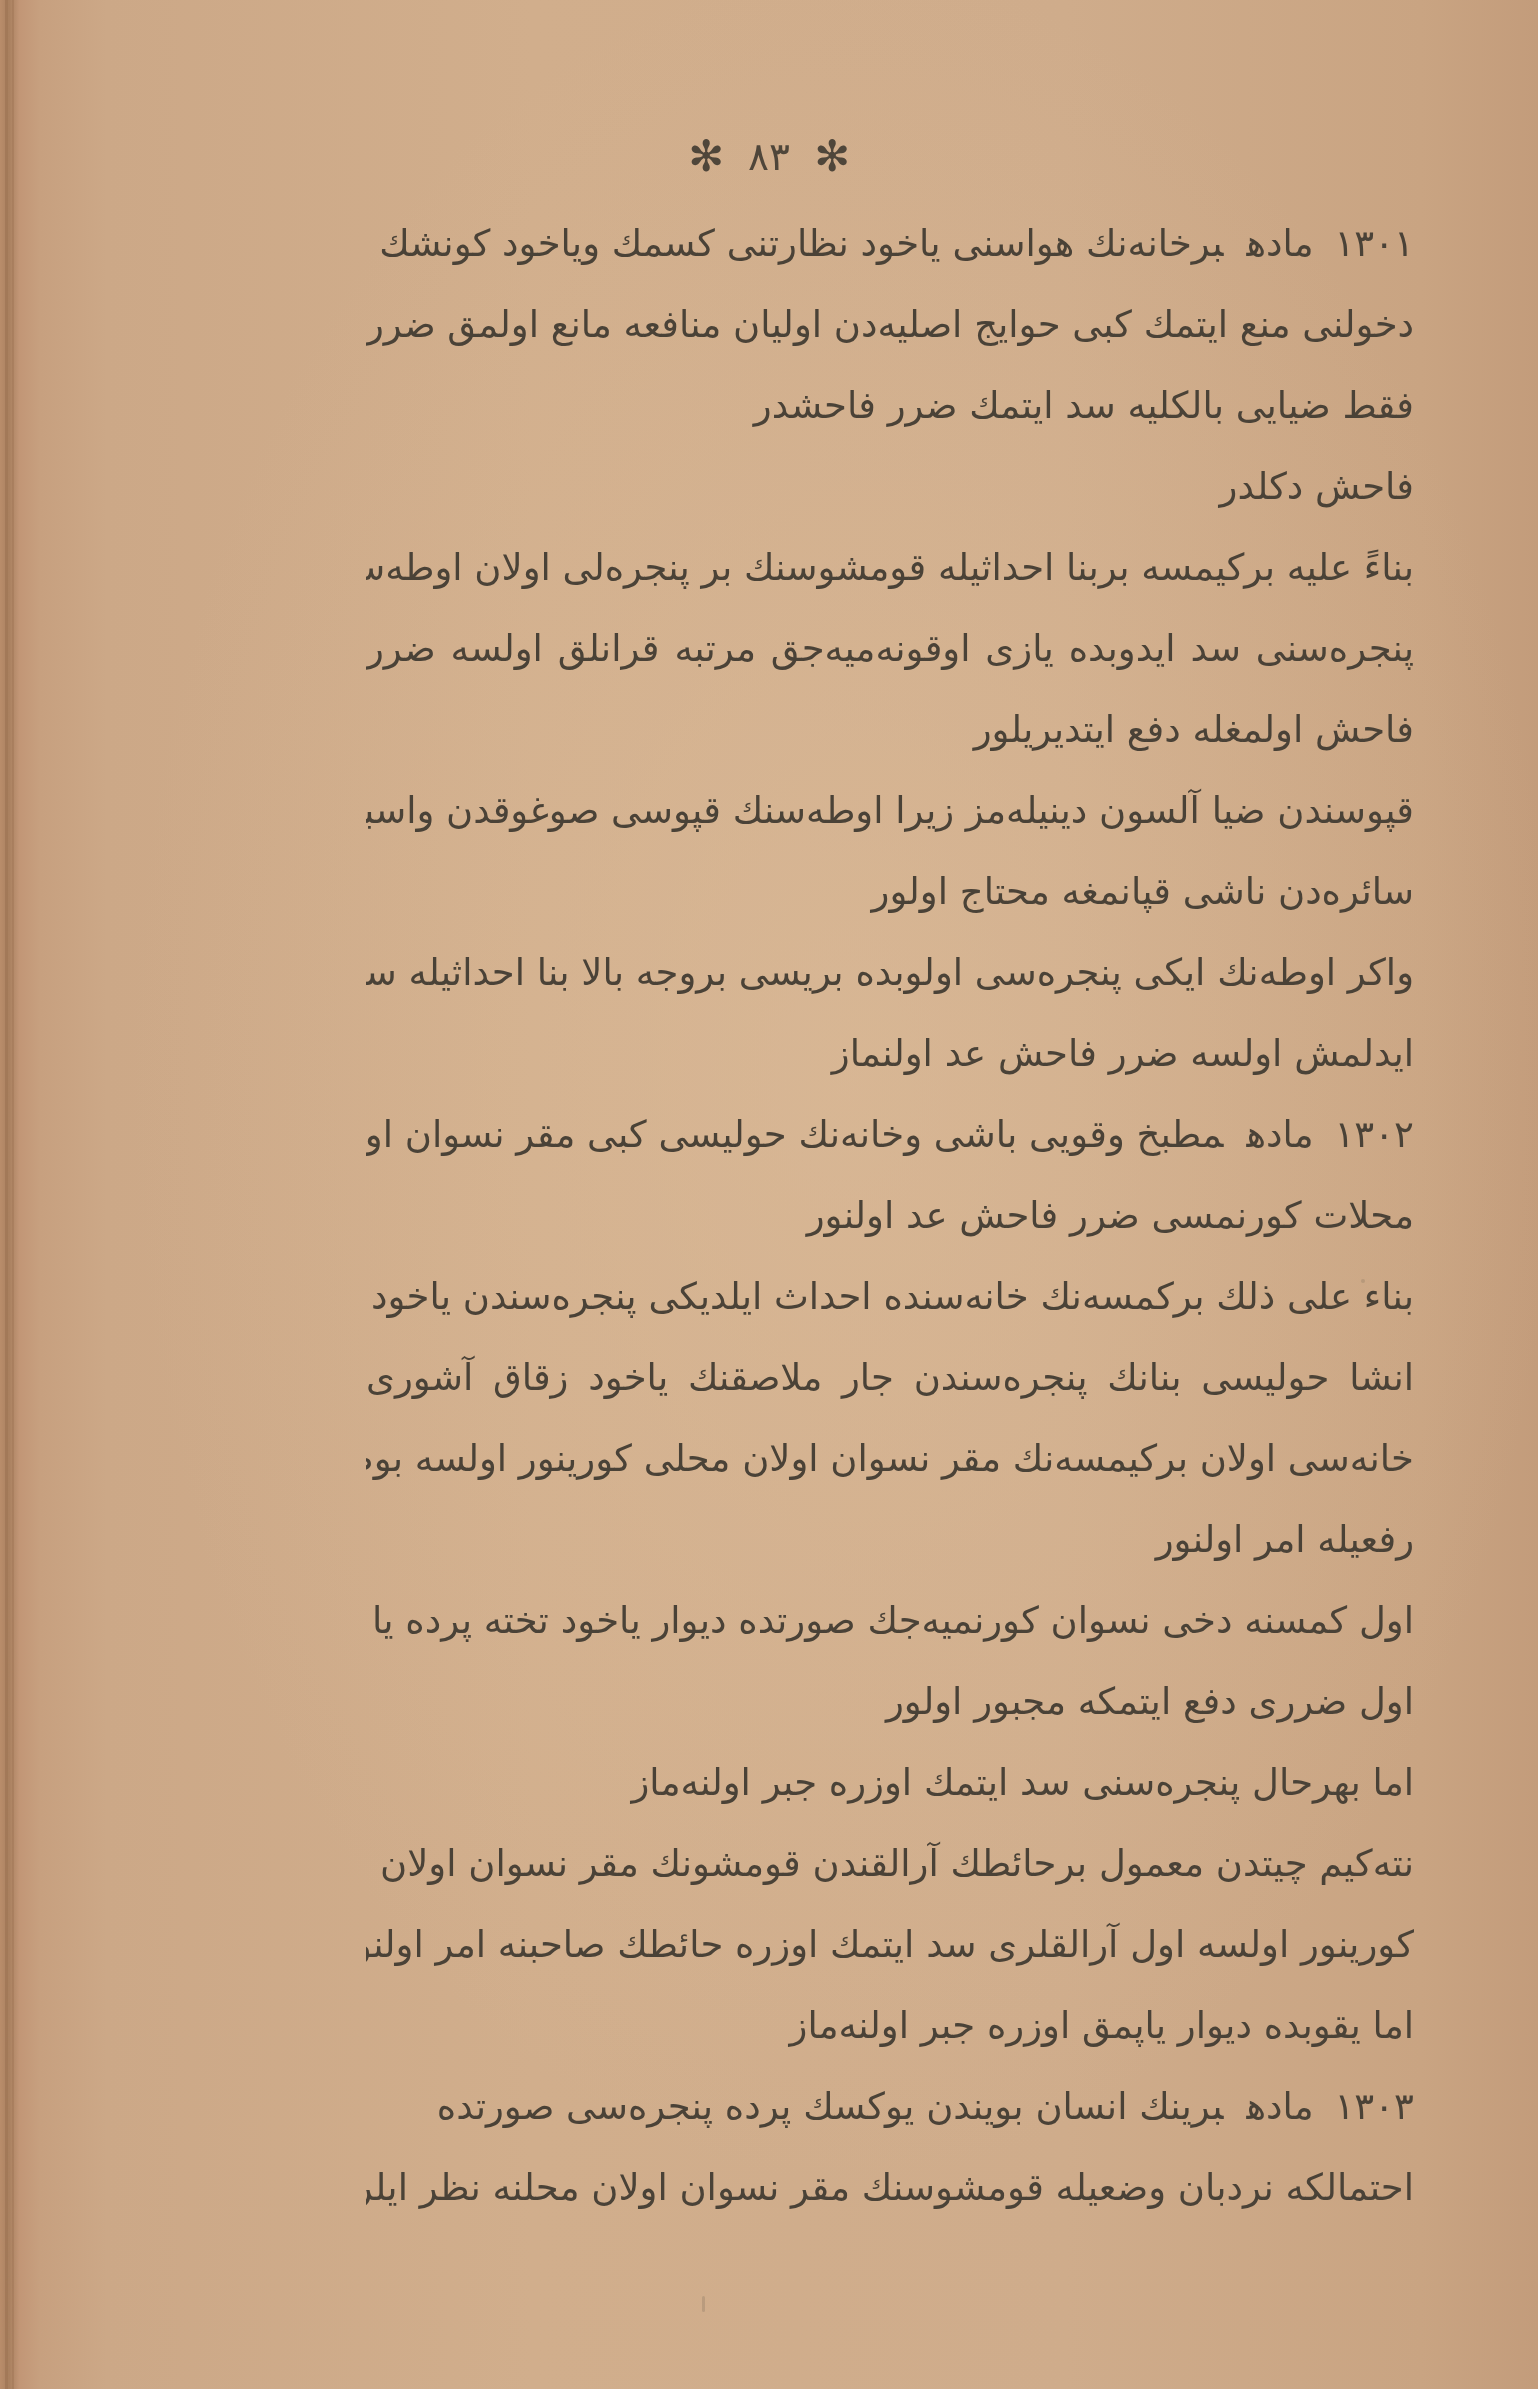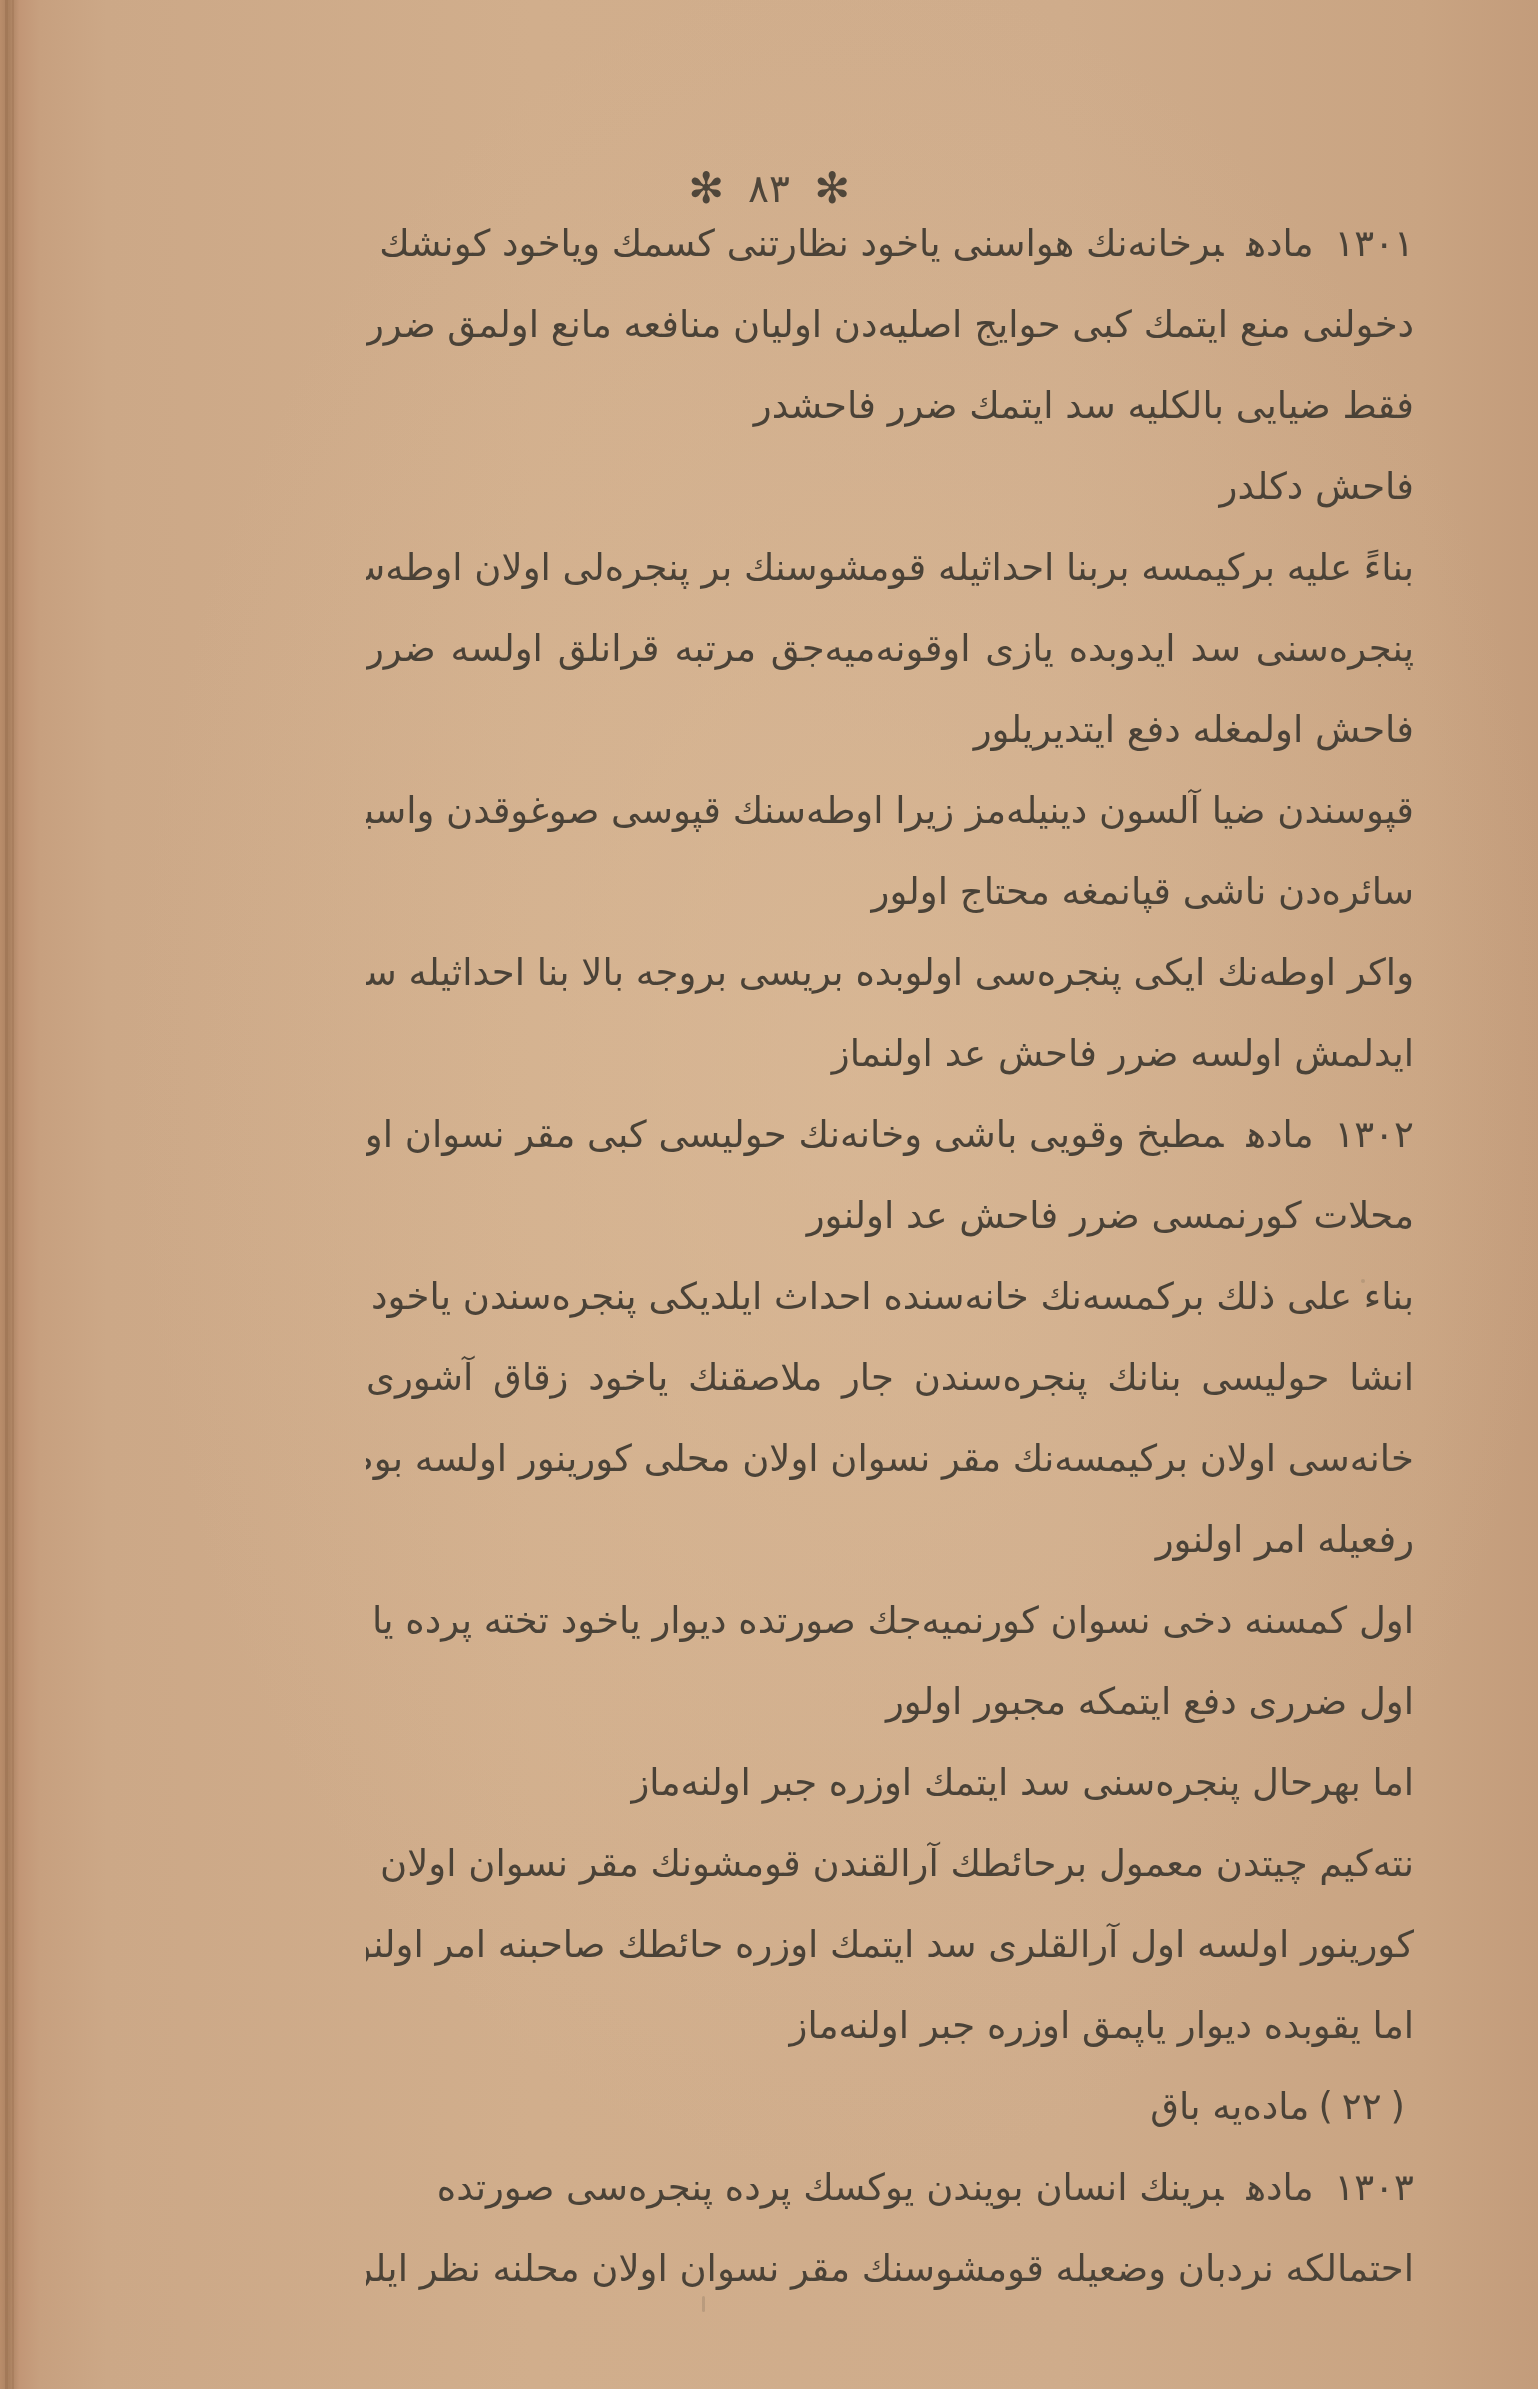--- a/index.html
+++ b/index.html
@@ -22,21 +22,20 @@
     .binding-line {
       position: absolute; left: 5.3px; top: 0; width: 2.7px; height: 2389px;
       background: #9f7656; opacity: 0.75;
     }
     .binding-line.b2 { left: 12.4px; width: 1.8px; opacity: 0.5; }
     .header {
       position: absolute;
       top: 131px; left: 0; width: 1538px;
       text-align: center;
       direction: rtl;
-      margin-top: 32px;
     }
     .page-number {
       display: inline-block;
       font-family: "DejaVu Serif", serif;
       font-size: 39px;
       color: #4f463a;
       vertical-align: middle;
       margin: 0 19.5px;
       letter-spacing: 1.8px;
     }
@@ -101,21 +100,20 @@
       <div class="line justify">بناء على ذلك بركمسه‌نك خانه‌سنده احداث ايلديكى پنجره‌سندن ياخود مجدداً</div>
       <div class="line justify">انشا حوليسى بنانك پنجره‌سندن جار ملاصقنك ياخود زقاق آشورى</div>
       <div class="line justify">خانه‌سى اولان بركيمسه‌نك مقر نسوان اولان محلى كورينور اولسه بوضررك</div>
       <div class="line">رفعيله امر اولنور</div>
       <div class="line justify">اول كمسنه دخى نسوان كورنميه‌جك صورتده ديوار ياخود تخته پرده يا پوب</div>
       <div class="line">اول ضررى دفع ايتمكه مجبور اولور</div>
       <div class="line">اما بهرحال پنجره‌سنى سد ايتمك اوزره جبر اولنه‌ماز</div>
       <div class="line justify">نته‌كيم چيتدن معمول برحائطك آرالقندن قومشونك مقر نسوان اولان محلى</div>
       <div class="line justify">كورينور اولسه اول آرالقلرى سد ايتمك اوزره حائطك صاحبنه امر اولنور</div>
       <div class="line">اما يقوبده ديوار ياپمق اوزره جبر اولنه‌ماز</div>
-      <div class="line"><span class="ref-paren">(</span><span>٢٢</span><span class="ref-paren">)</span><span>ماده‌يه باق</span></div>
       <div class="line"><span class="article-num">١٣٠٣</span><span class="article-word">ماده</span><span>برينك انسان بويندن يوكسك پرده پنجره‌سى صورتده</span></div>
       <div class="line justify">احتمالكه نردبان وضعيله قومشوسنك مقر نسوان اولان محلنه نظر ايلرديو</div>
     </div>
 
   <span class="speck" style="left:1547px;top:0;width:0;height:0"></span>
   <span class="speck" style="left:1361px;top:1279px;width:4.4px;height:4.4px"></span>
   <span class="speck" style="left:702px;top:2296px;width:2.7px;height:16px;border-radius:1.8px"></span>
 </div>
 
 

